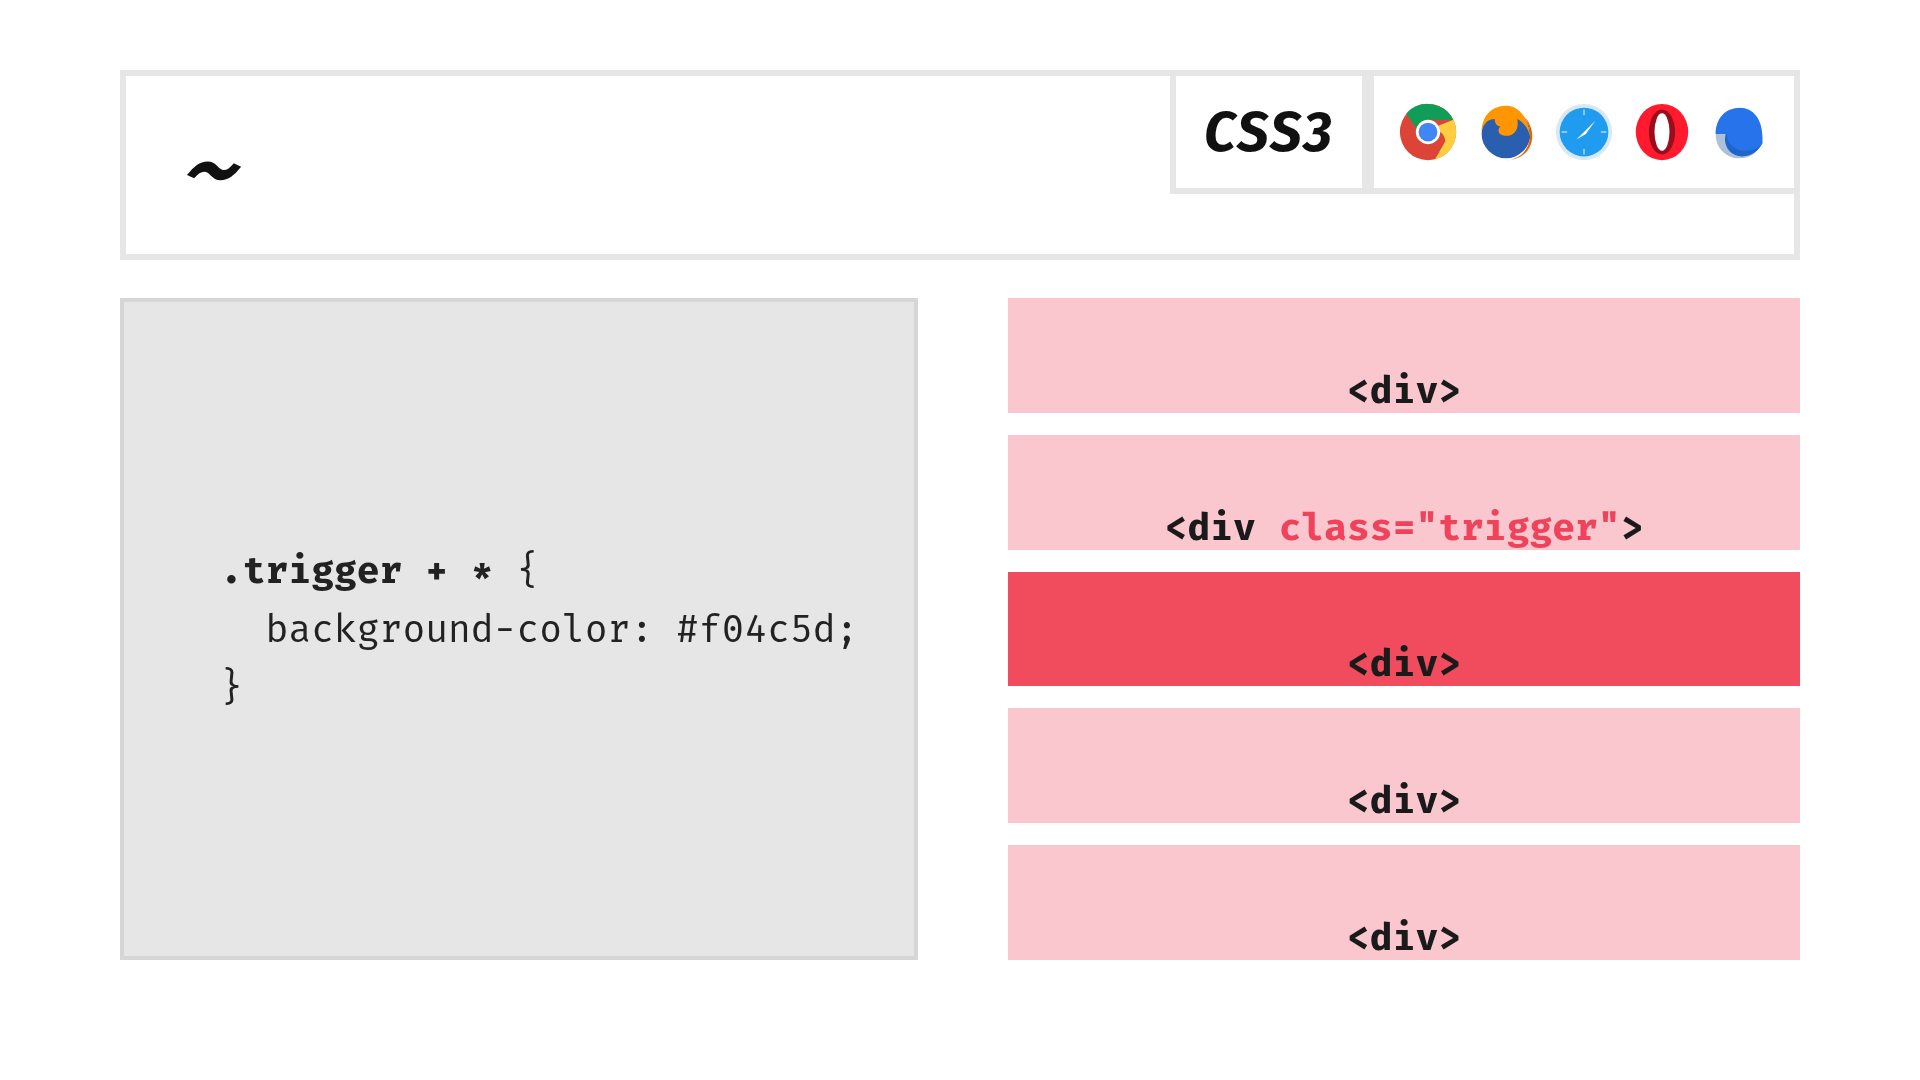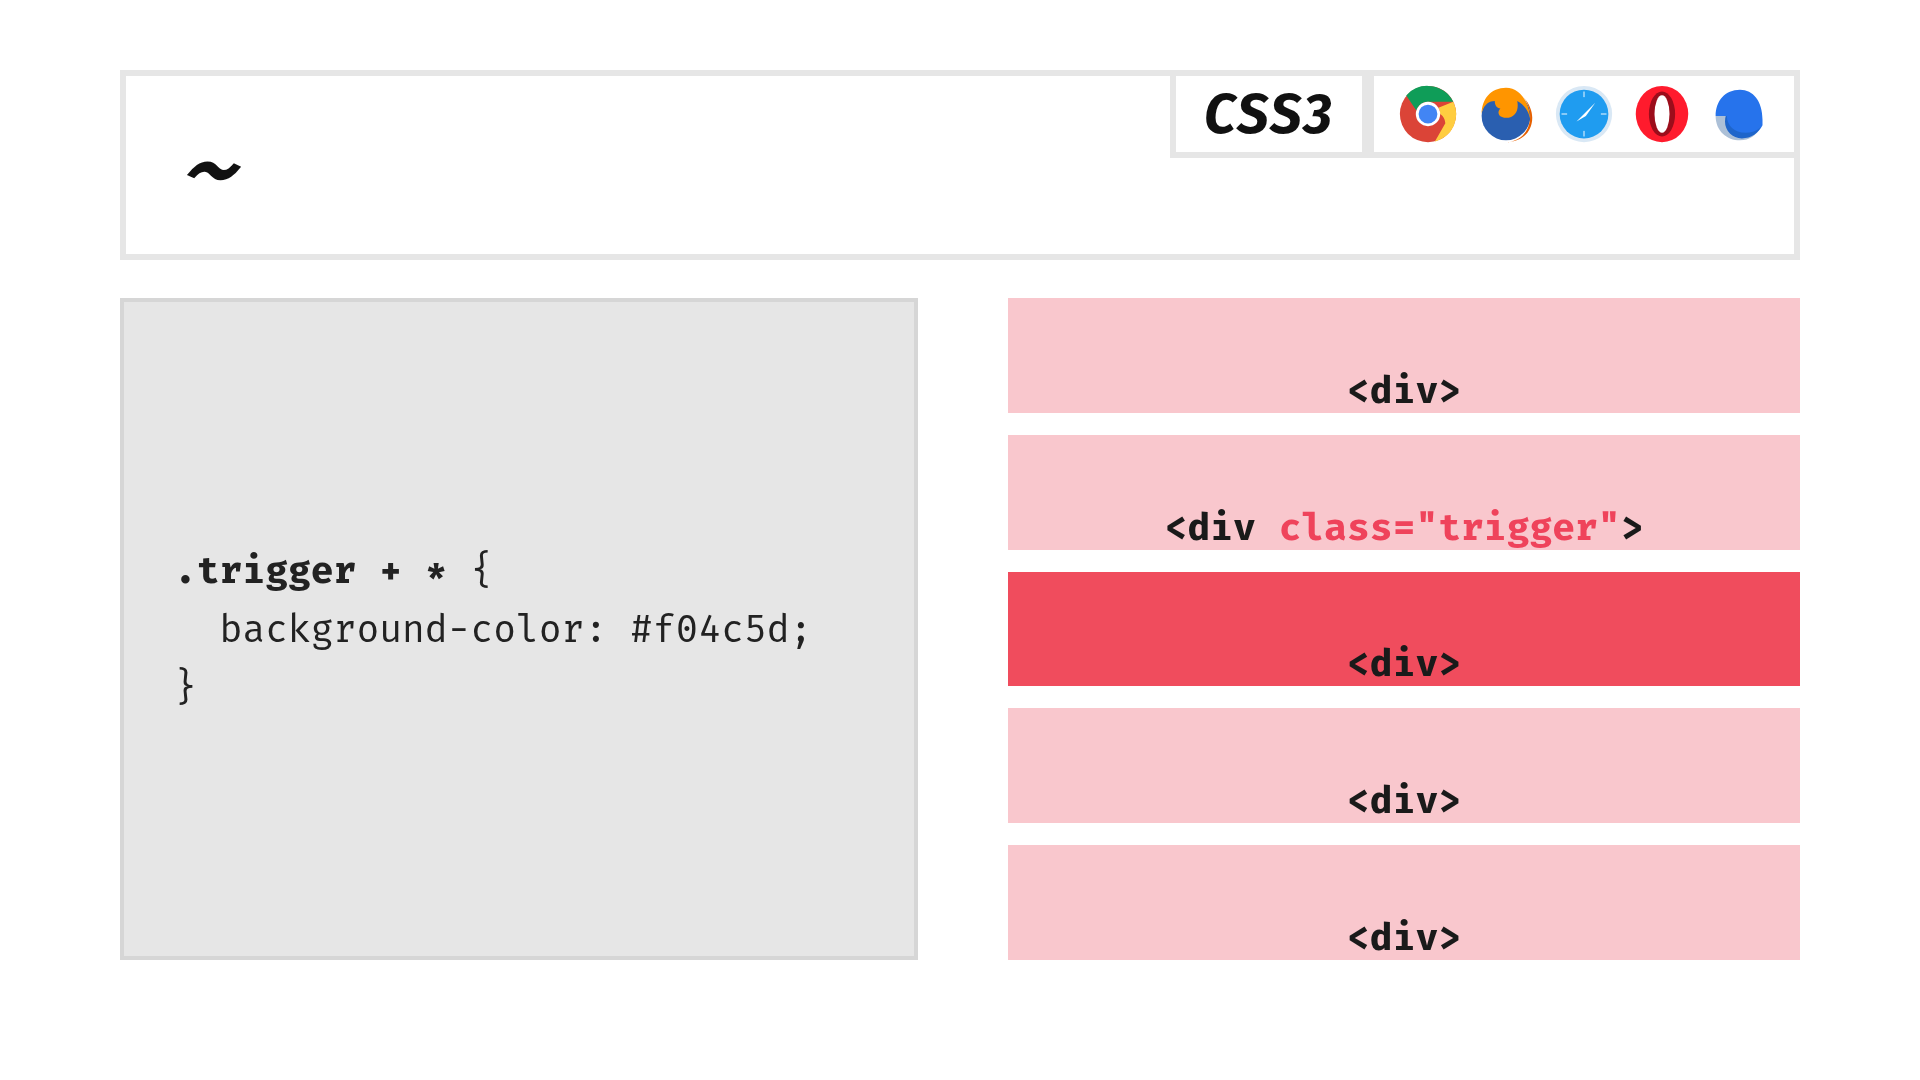--- a/index.html
+++ b/index.html
@@ -33,21 +33,21 @@
     transform: scaleX(1.1);
     line-height: 1;
     margin-top: 10px;
   }
 
   .badges {
     position: absolute;
     right: -6px;
     top: -6px;
     display: flex;
-    height: 88px;
+    height: 124px;
   }
 
   .badge-css, .badge-browsers {
     border: 6px solid #e6e6e6;
     display: flex;
     align-items: center;
     justify-content: center;
     background: #fff;
   }
   .badge-css {
@@ -88,20 +88,21 @@
     align-items: center;
     padding: 0 50px;
   }
 
   .code {
     font-family: "Fira Mono", "Consolas", monospace;
     font-size: 38px;
     line-height: 1.55;
     white-space: pre;
     color: #222;
+    margin-left: 46px;
   }
   .code .selector { font-weight: 700; }
 
   .demo-panel {
     flex: 1 1 50%;
     display: flex;
     flex-direction: column;
     gap: 22px;
   }
 

